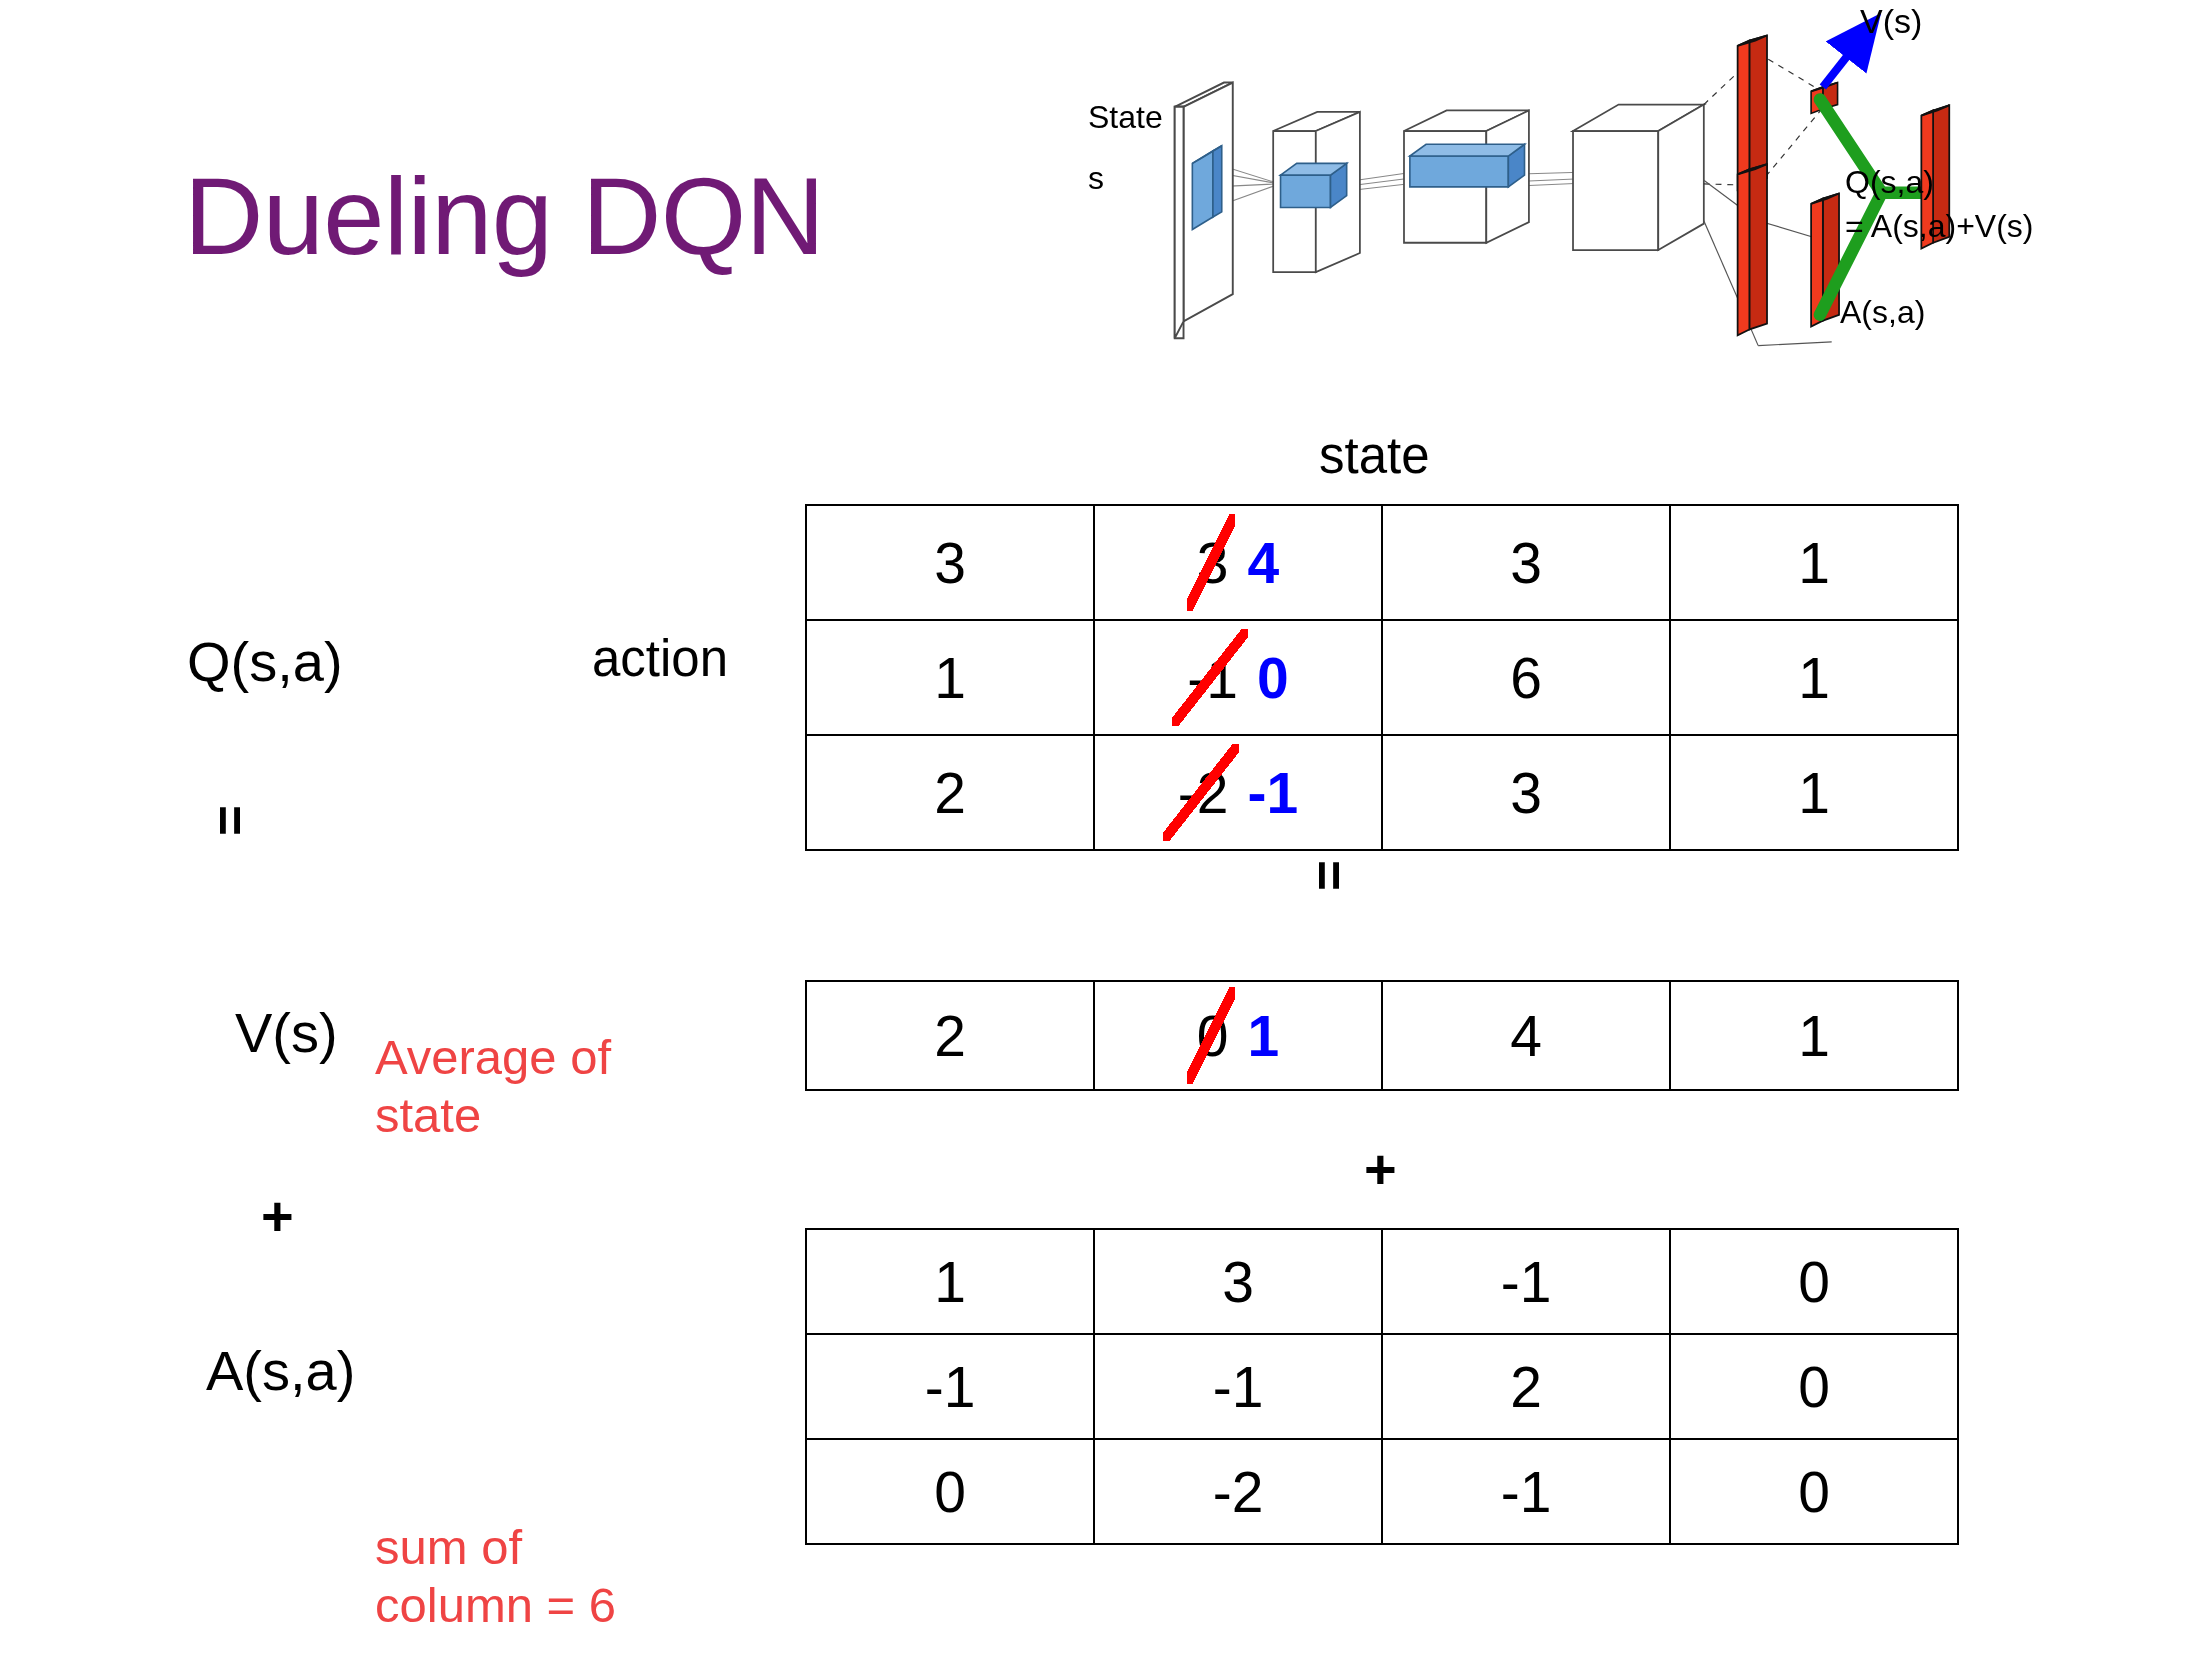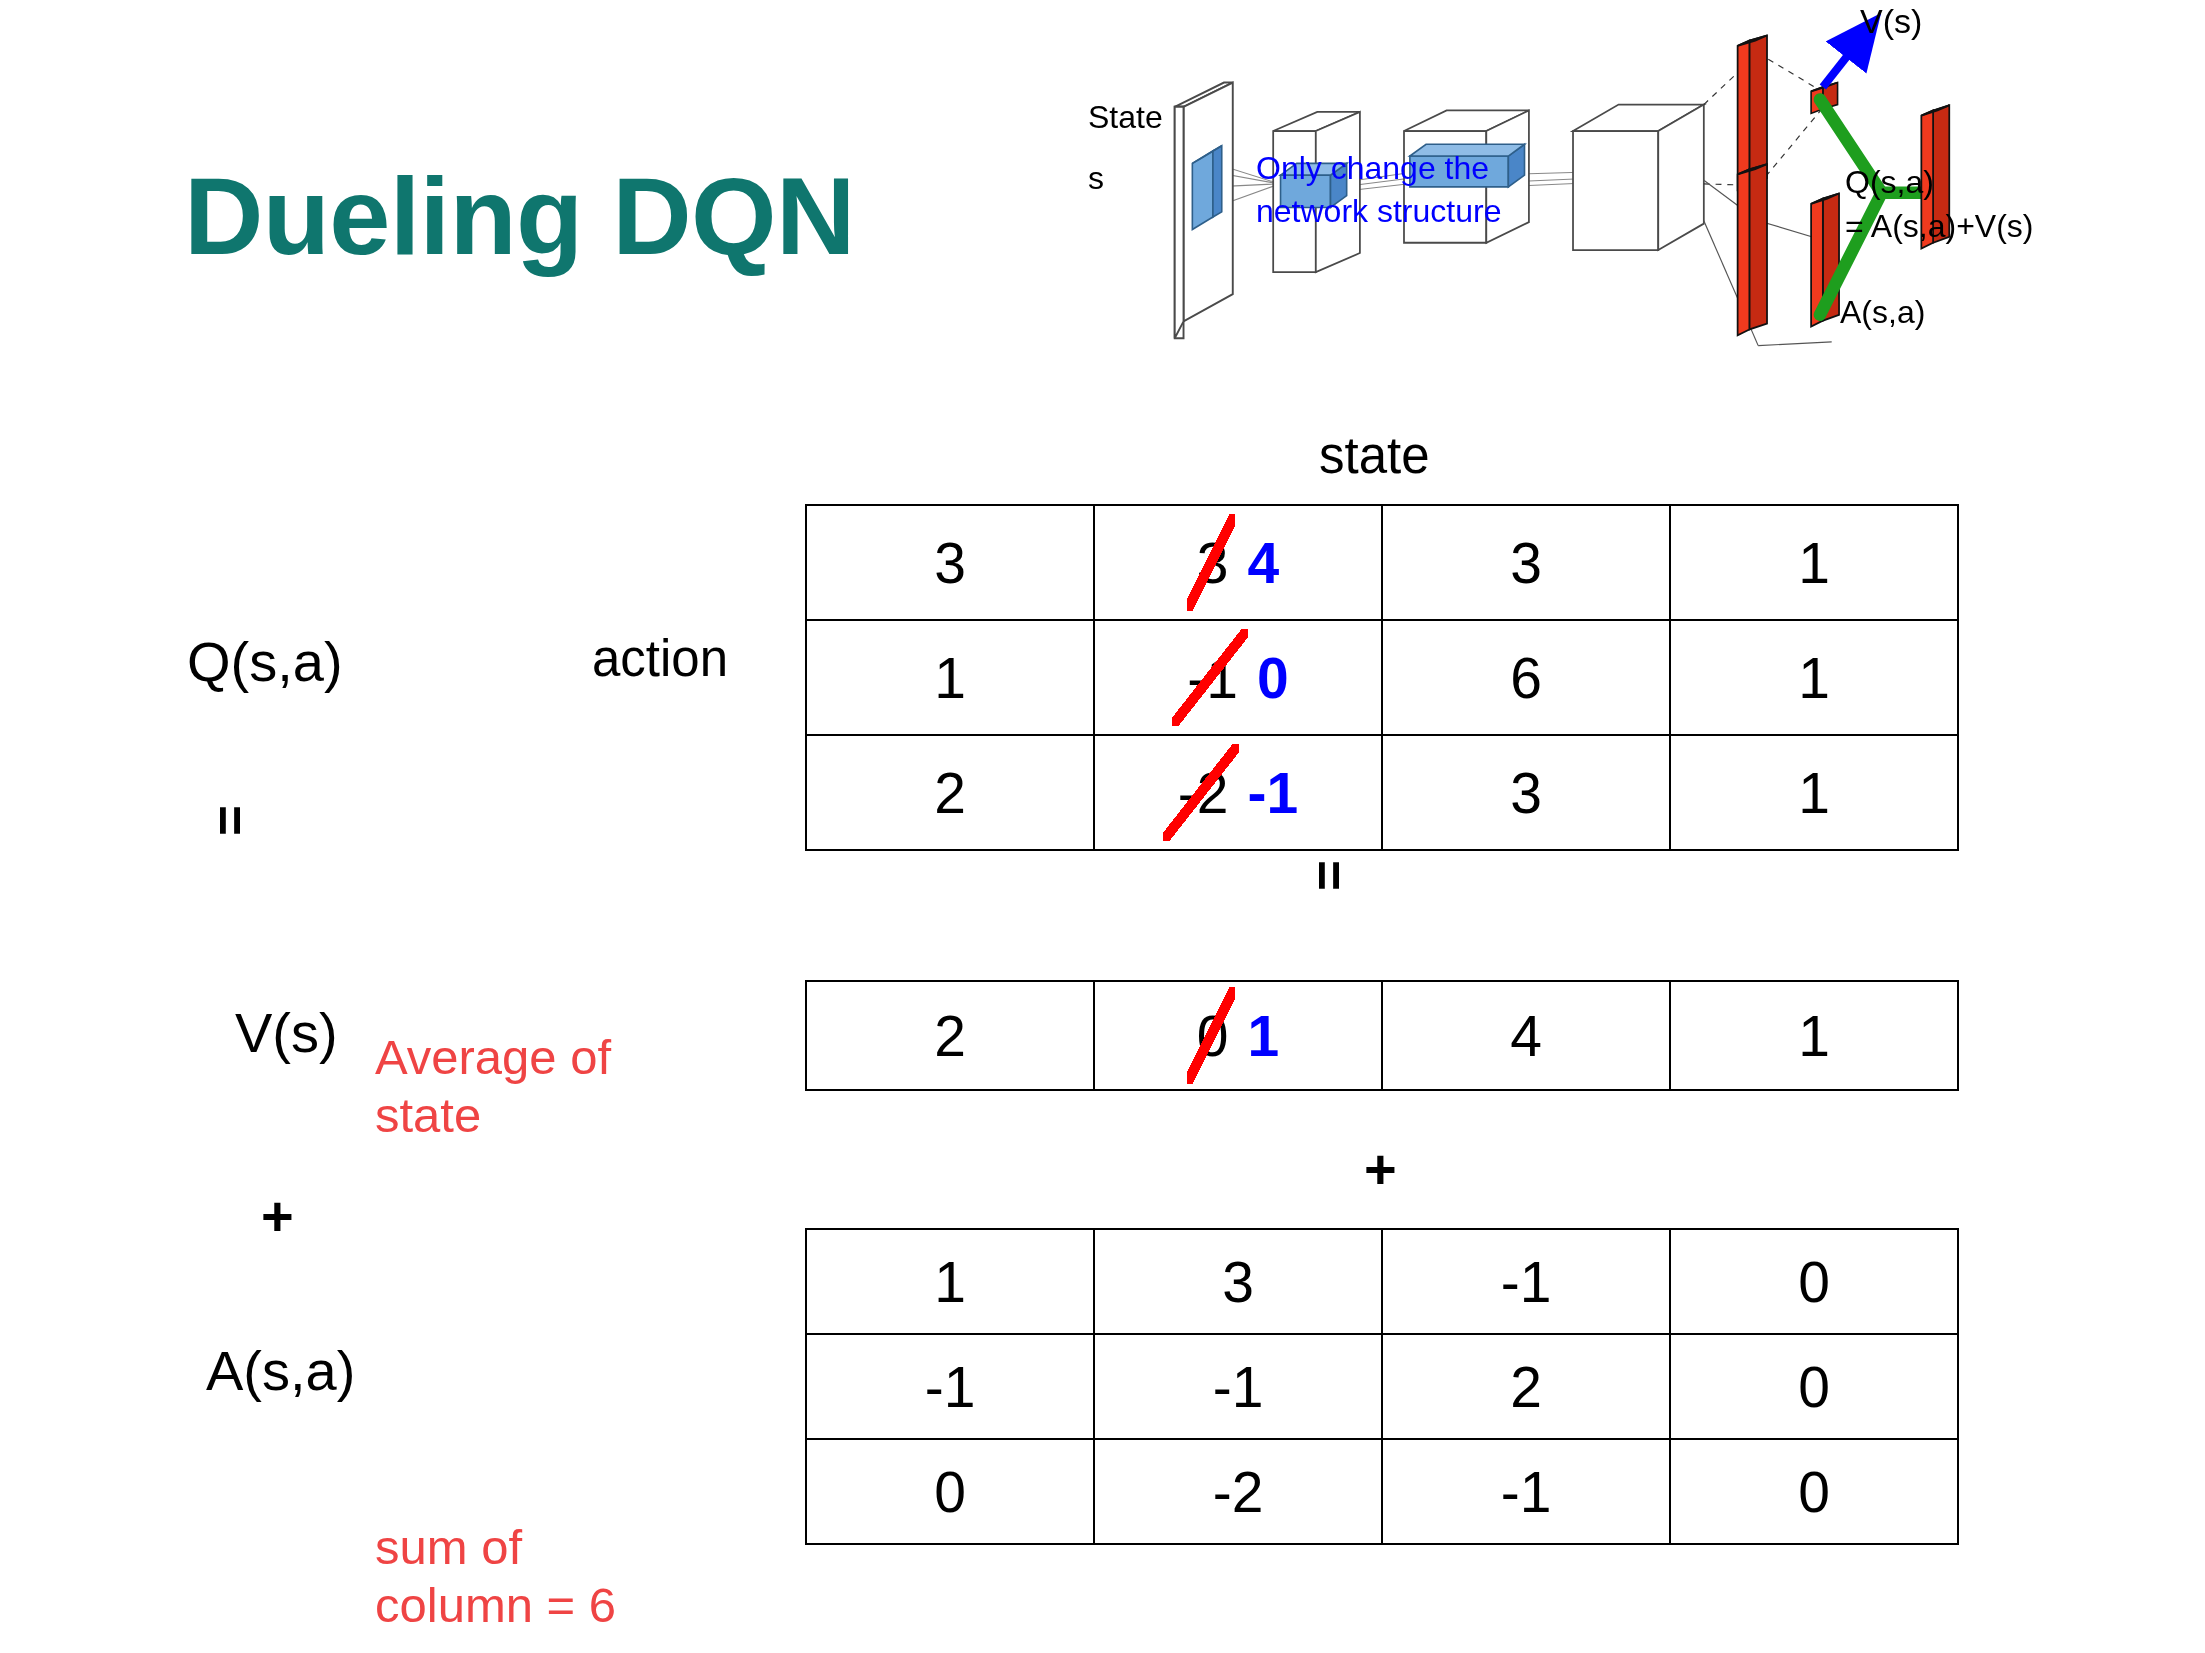--- a/index.html
+++ b/index.html
@@ -3,21 +3,21 @@
 <meta charset="utf-8">
 <style>
   html,body{margin:0;padding:0;background:#fff;}
   body{width:2205px;height:1654px;position:relative;overflow:hidden;
        font-family:"Liberation Sans","DejaVu Sans",sans-serif;color:#000;}
 
   .abs{position:absolute;}
 
   
   #slide-title{left:184px;top:158px;font-size:110px;line-height:1.05;
-               letter-spacing:-0.7px;font-weight:700;color:#0f766e;white-space:nowrap;}
+               letter-spacing:-0.7px;font-weight:400;color:#701a75;white-space:nowrap;}
 
   
   #network-diagram{left:1088px;top:0px;width:1117px;height:412px;}
   #network-diagram svg{display:block;}
 
   
   .lbl{white-space:nowrap;font-weight:400;}
   #label-q{left:187px;top:629px;font-size:56px;}
   #label-eq-left{left:261px;top:805px;font-size:53px;font-weight:700;
                  transform:rotate(90deg);transform-origin:left top;}
@@ -166,24 +166,20 @@
     </g>
 
     <path d="M1000,118 L1052,52" stroke="#0000FF" stroke-width="11" fill="none" marker-end="url(#arrhead)"></path>
   </svg>
 
   <div class="abs" style="left:0px;top:87px;font-size:32px;line-height:1.9;">
     <div>State</div>
     <div>s</div>
   </div>
 
-  <div class="abs" style="left:168px;top:147px;font-size:32px;color:#0000FF;line-height:1.35;">
-    <div>Only change the</div>
-    <div>network structure</div>
-  </div>
 
   <div class="abs" style="left:772px;top:1.5px;font-size:34px;">V(s)</div>
 
   <div class="abs" style="left:757px;top:160px;font-size:32px;line-height:1.38;">
     <div>Q(s,a)</div>
     <div>= A(s,a)+V(s)</div>
   </div>
 
   <div class="abs" style="left:752px;top:294px;font-size:32px;">A(s,a)</div>
 </div>

